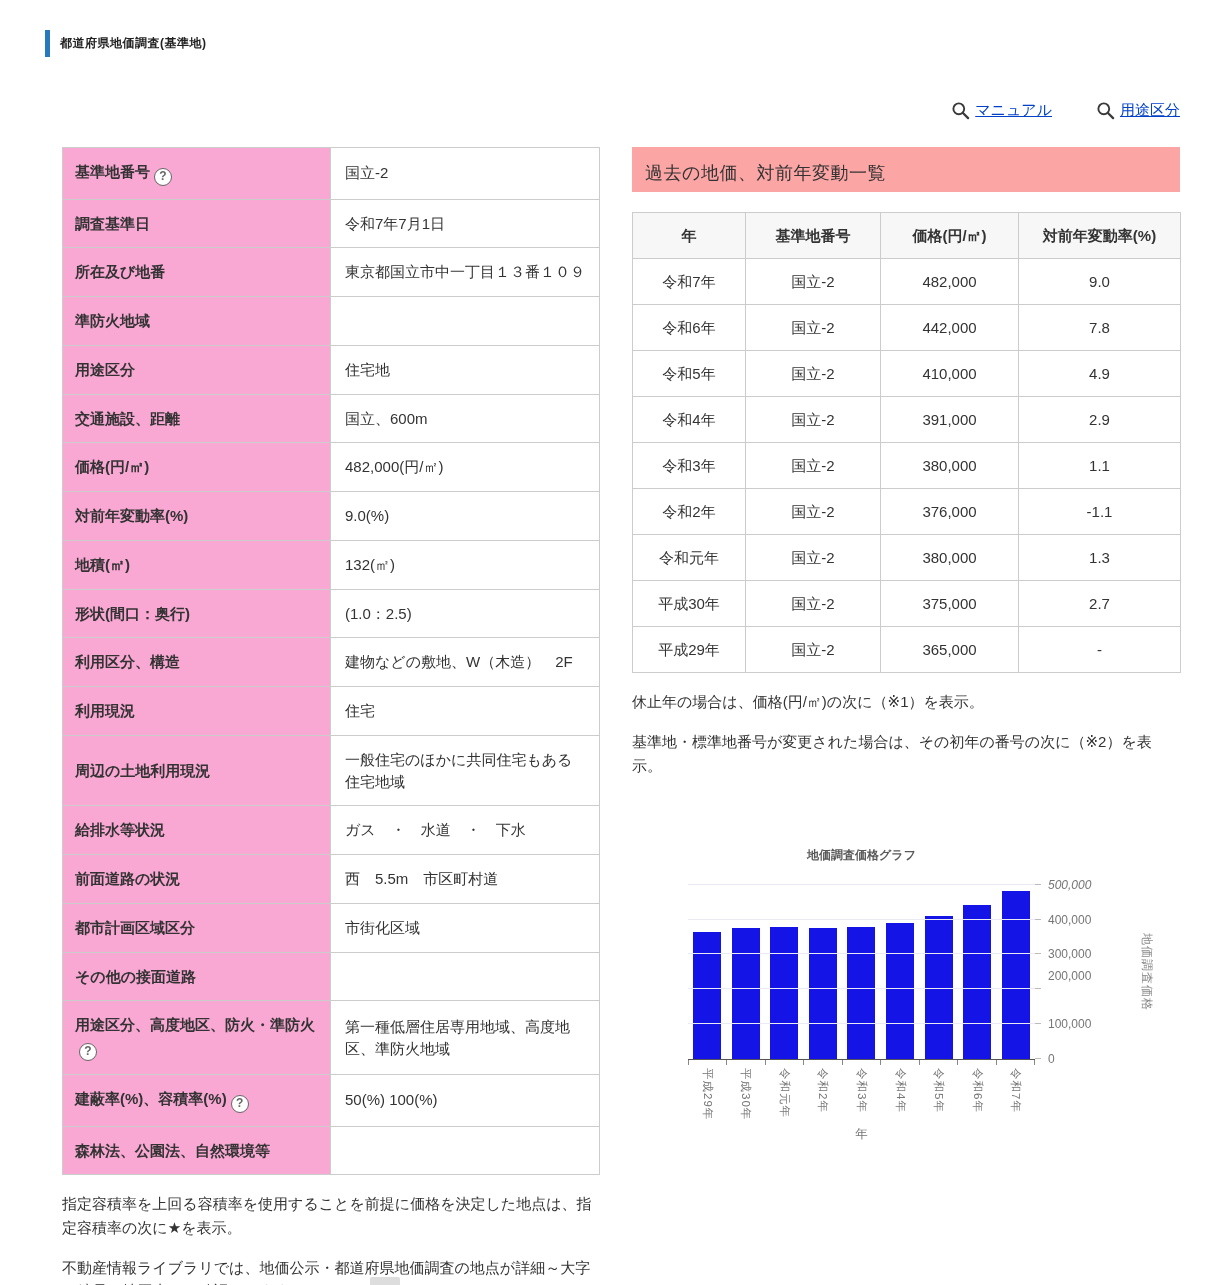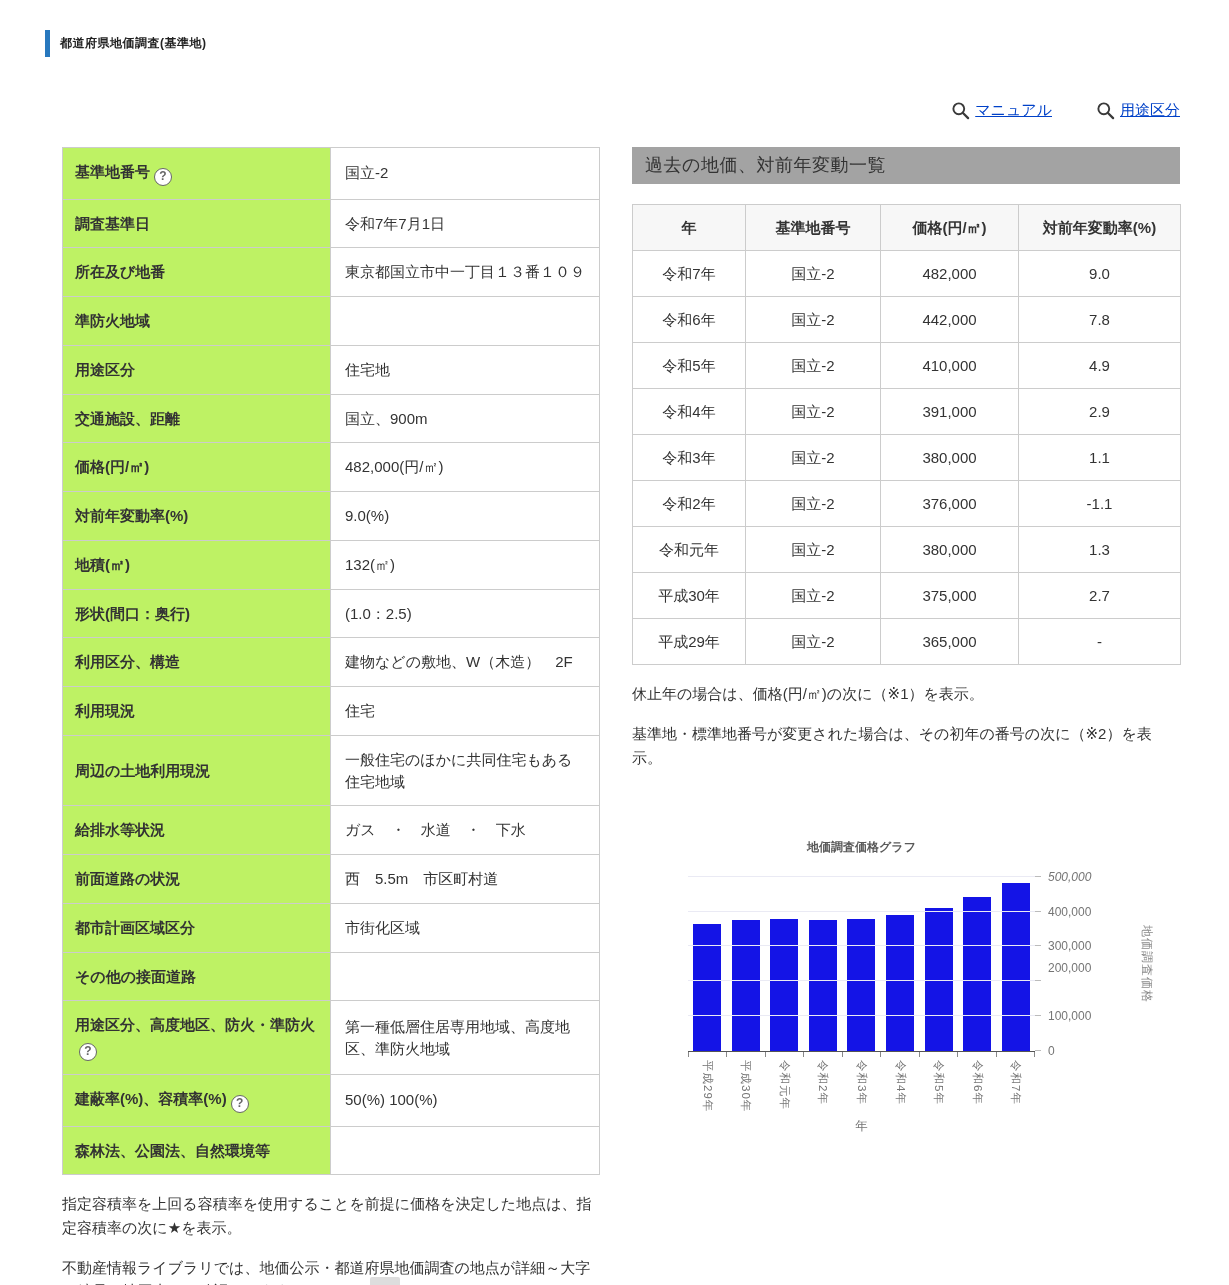--- a/index.html
+++ b/index.html
@@ -24,38 +24,38 @@
 
   
   .columns { display:flex; align-items:flex-start; }
   .left-col { width:538px; margin-left:17px; }
   .right-col { width:548px; margin-left:32px; }
 
   
   table.property { width:538px; border-collapse:collapse; border:1px solid #cccccc; }
   table.property th, table.property td { border:1px solid #cccccc; vertical-align:middle; }
   table.property th {
-    width:268px; background:#bef264; text-align:left; font-weight:bold;
+    width:268px; background:#f9a8d4; text-align:left; font-weight:bold;
     padding:13px 12px; color:#333333; line-height:1.45;
   }
   table.property td { padding:13px 14px; line-height:1.45; }
   .qicon {
     display:inline-flex; align-items:center; justify-content:center;
     width:18px; height:18px; border:1.5px solid #666666; border-radius:50%;
     font-size:12px; font-weight:bold; color:#666666; margin-left:4px;
     vertical-align:-3px; cursor:pointer; background:#fff;
   }
 
   
   .left-notes p { margin-top:17px; line-height:1.55; color:#333333; }
 
   
   .section-header {
-    background:#a3a3a3; color:#333333; font-size:18px;
-    padding:6px 13px 7px; margin-bottom:20px; letter-spacing:.5px;
+    background:#fca5a5; color:#333333; font-size:18px;
+    padding:14px 13px 7px; margin-bottom:20px; letter-spacing:.5px;
   }
 
   
   table.history { width:548px; border-collapse:collapse; border:1px solid #cccccc; table-layout:fixed; }
   table.history th, table.history td {
     border:1px solid #cccccc; text-align:center; vertical-align:middle;
     padding:12px 6px; line-height:1.4;
   }
   table.history th { background:#f7f7f7; font-weight:bold; }
   table.history col.c1 { width:113px; } table.history col.c2 { width:135px; }
@@ -137,21 +137,21 @@
             <tr>
               <th><span>準防火地域</span></th>
               <td></td>
             </tr>
             <tr>
               <th><span>用途区分</span></th>
               <td>住宅地</td>
             </tr>
             <tr>
               <th><span>交通施設、距離</span></th>
-              <td>国立、900m</td>
+              <td>国立、600m</td>
             </tr>
             <tr>
               <th><span>価格(円/㎡)</span></th>
               <td>482,000(円/㎡)</td>
             </tr>
             <tr>
               <th><span>対前年変動率(%)</span></th>
               <td>9.0(%)</td>
             </tr>
             <tr>

